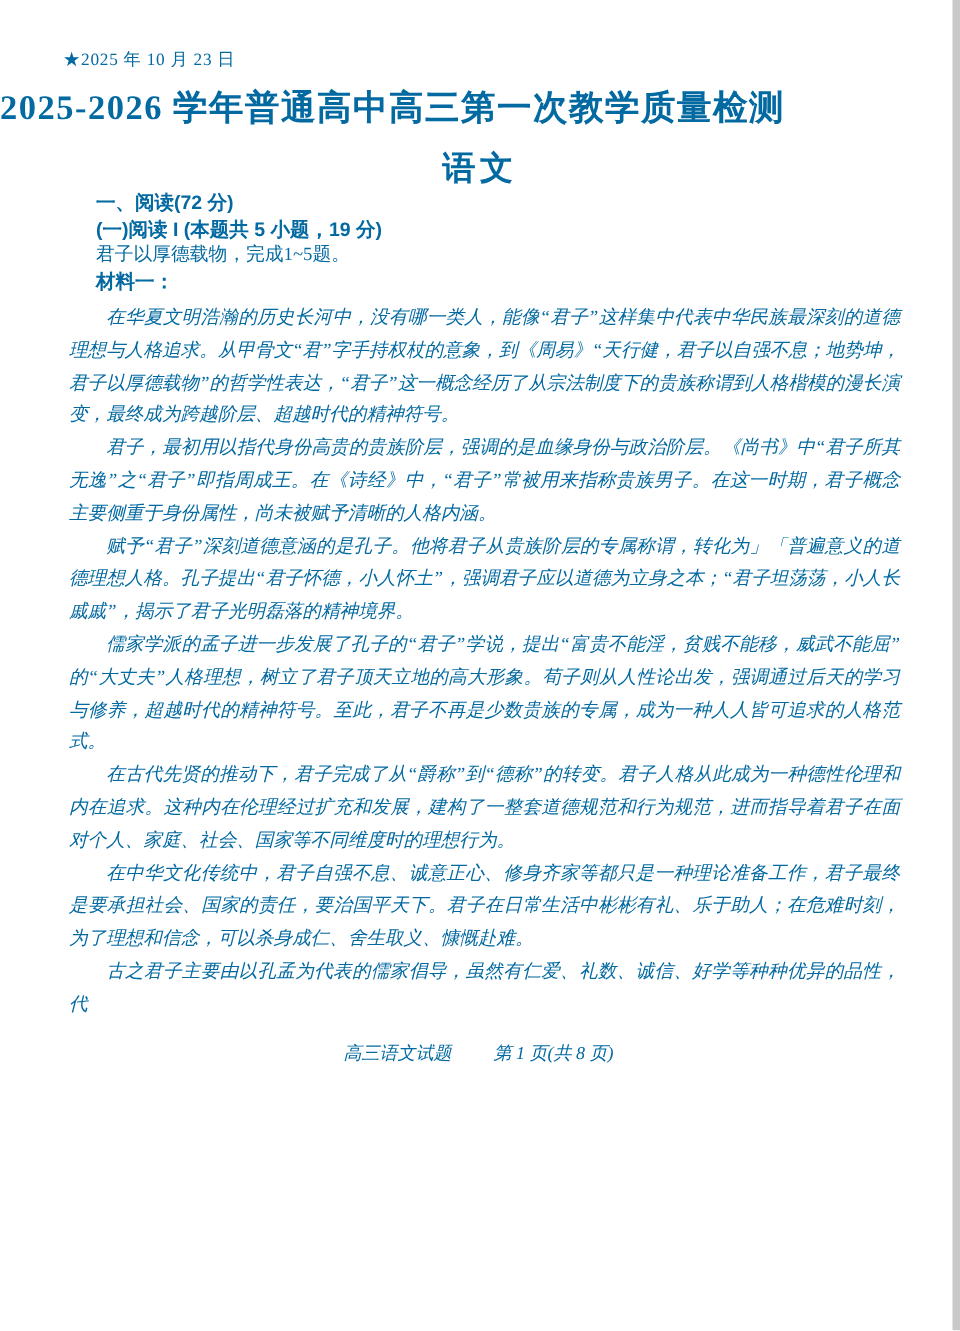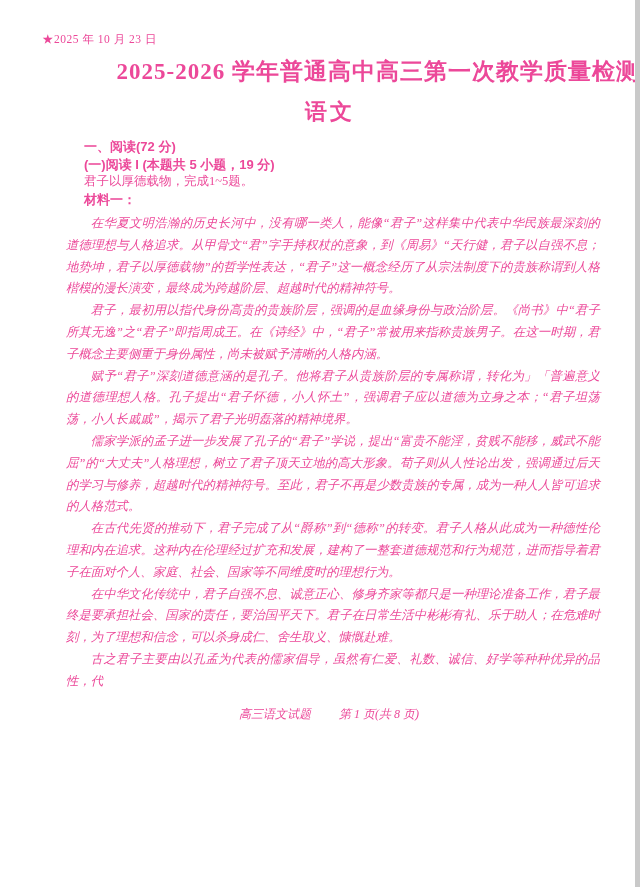--- a/index.html
+++ b/index.html
@@ -1,51 +1,50 @@
 <!DOCTYPE html>
 <html lang="zh"><head>
 <meta charset="utf-8">
 <style>
   * { margin:0; padding:0; box-sizing:border-box; }
   html,body { width:640px; height:887px; }
   body { background:#ffffff; }
   .sheet {
     position:relative; width:640px; height:887px; overflow:hidden;
-    background:#ffffff; color:#ec4899;
+    background:#ffffff; color:#0369a1;
     font-family:"Liberation Serif","DejaVu Serif",serif;
-    padding-left:20px;
   }
   .scan-edge {
     position:absolute; top:0; right:0; width:5px; height:887px;
     background:#c9c9c9;
   }
   .date-line {
     position:absolute; left:42px; top:32px;
     font-size:11.5px; letter-spacing:0.5px; white-space:nowrap;
   }
   .exam-title {
-    margin-top:56px; text-align:right;
+    margin-top:56px; text-align:left;
     font-size:23px; font-weight:700; letter-spacing:1px; line-height:32px;
   }
   .subject-title {
     margin-top:10px; text-align:center;
     font-family:Liberation Serif, serif;
     font-size:22px; font-weight:700; letter-spacing:3px; line-height:28px;
   }
   .content { padding:0 40px 0 38px; }
   .notice { margin-top:18px; }
   .notice-heading {
     font-family:"Liberation Sans","DejaVu Sans",sans-serif;
     font-weight:700; font-size:13px; line-height:21px;
   }
   .notice p {
     font-size:12.5px; line-height:23px; text-indent:2em;
     text-align:justify; font-style:italic;
   }
-  .section { margin-top:12px; margin-left:26px; }
+  .section { margin-left:26px; }
   .part-heading, .subpart-heading, .material-label {
     font-family:"Liberation Sans","DejaVu Sans",sans-serif;
     font-weight:700; font-size:13px; line-height:17.5px;
   }
   .instruction { font-size:12.5px; line-height:17.5px; }
   .passage { margin-top:5px; margin-left:8px; }
   .passage p {
     font-size:12.4px; line-height:21.8px; text-indent:2em;
     text-align:justify; font-style:italic;
   }

